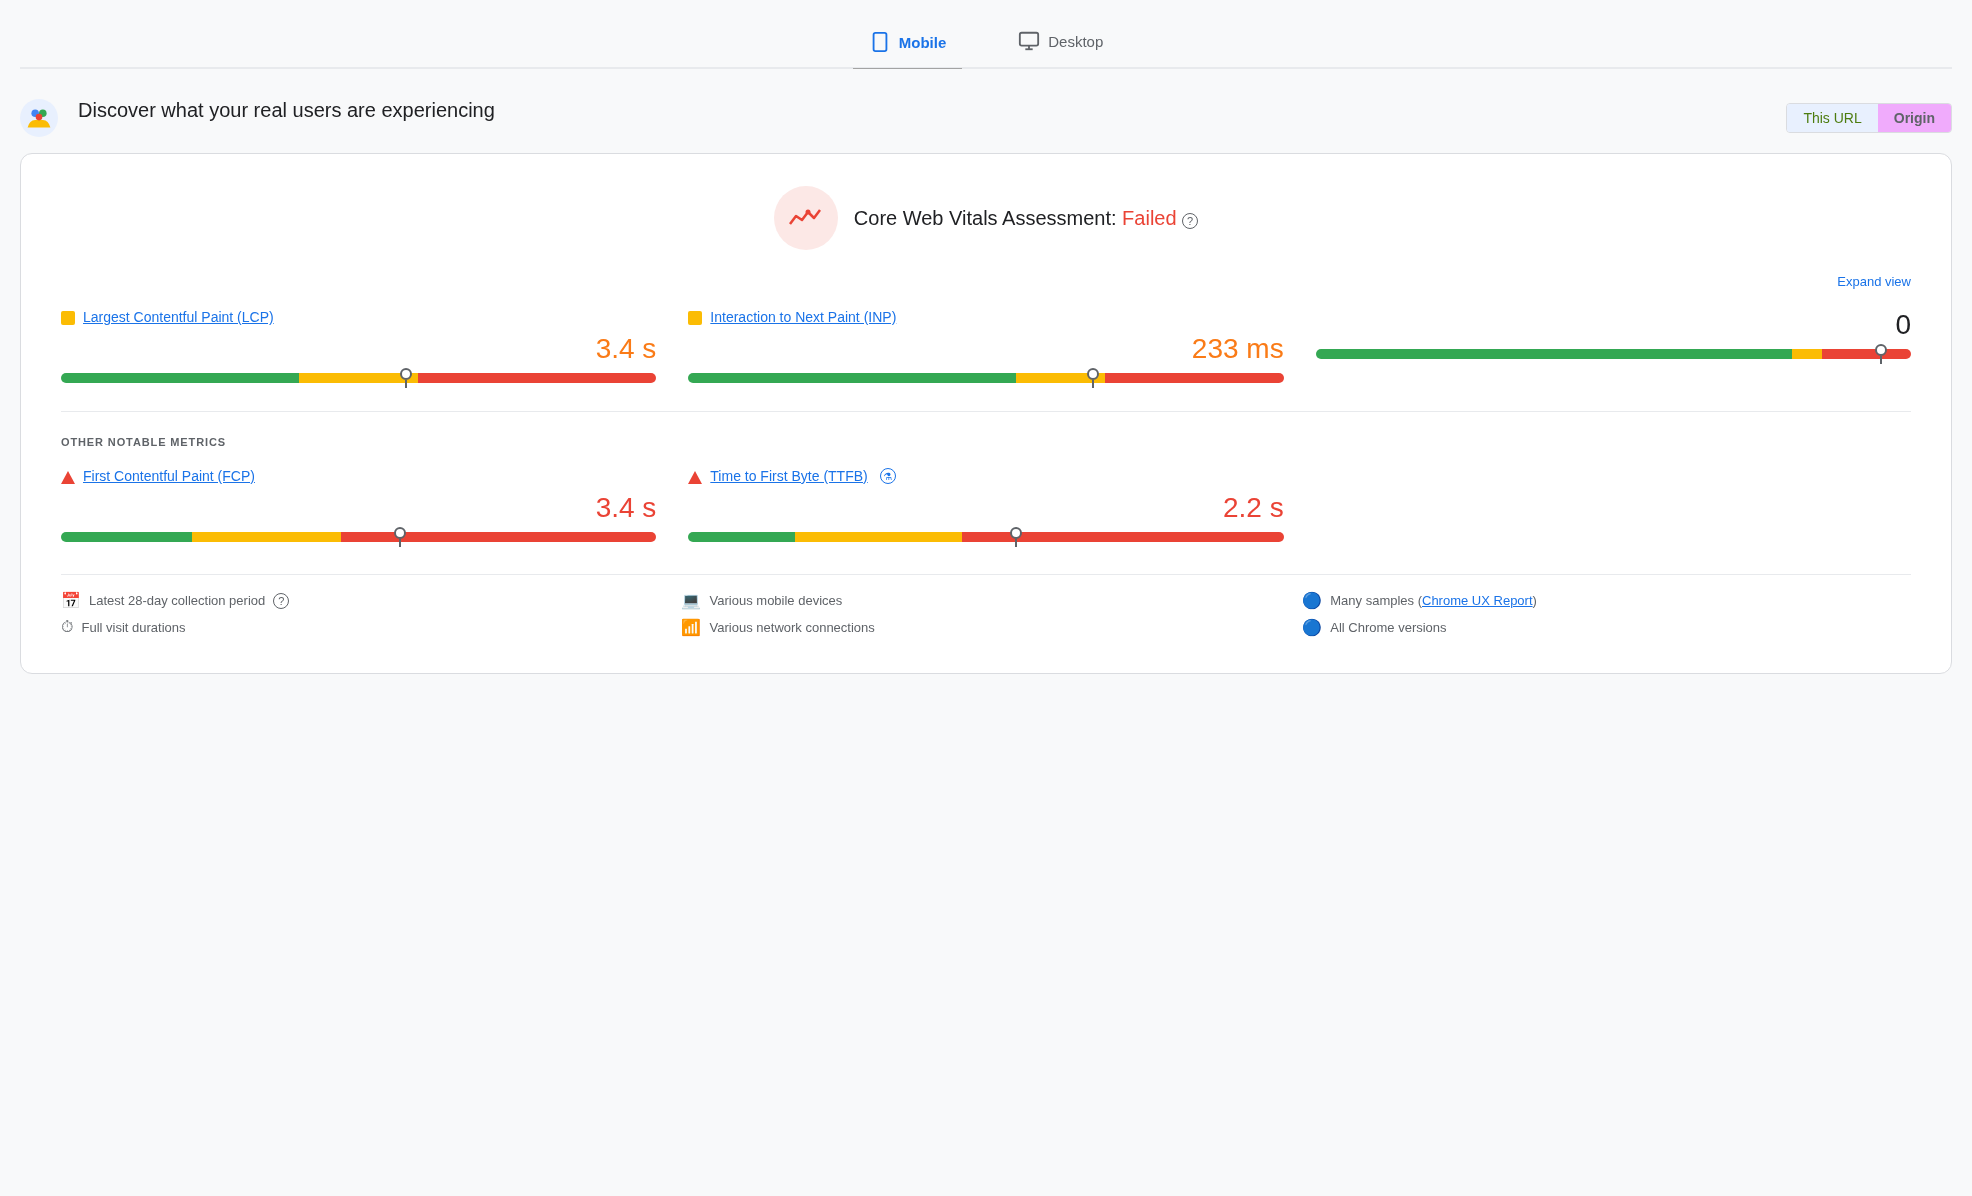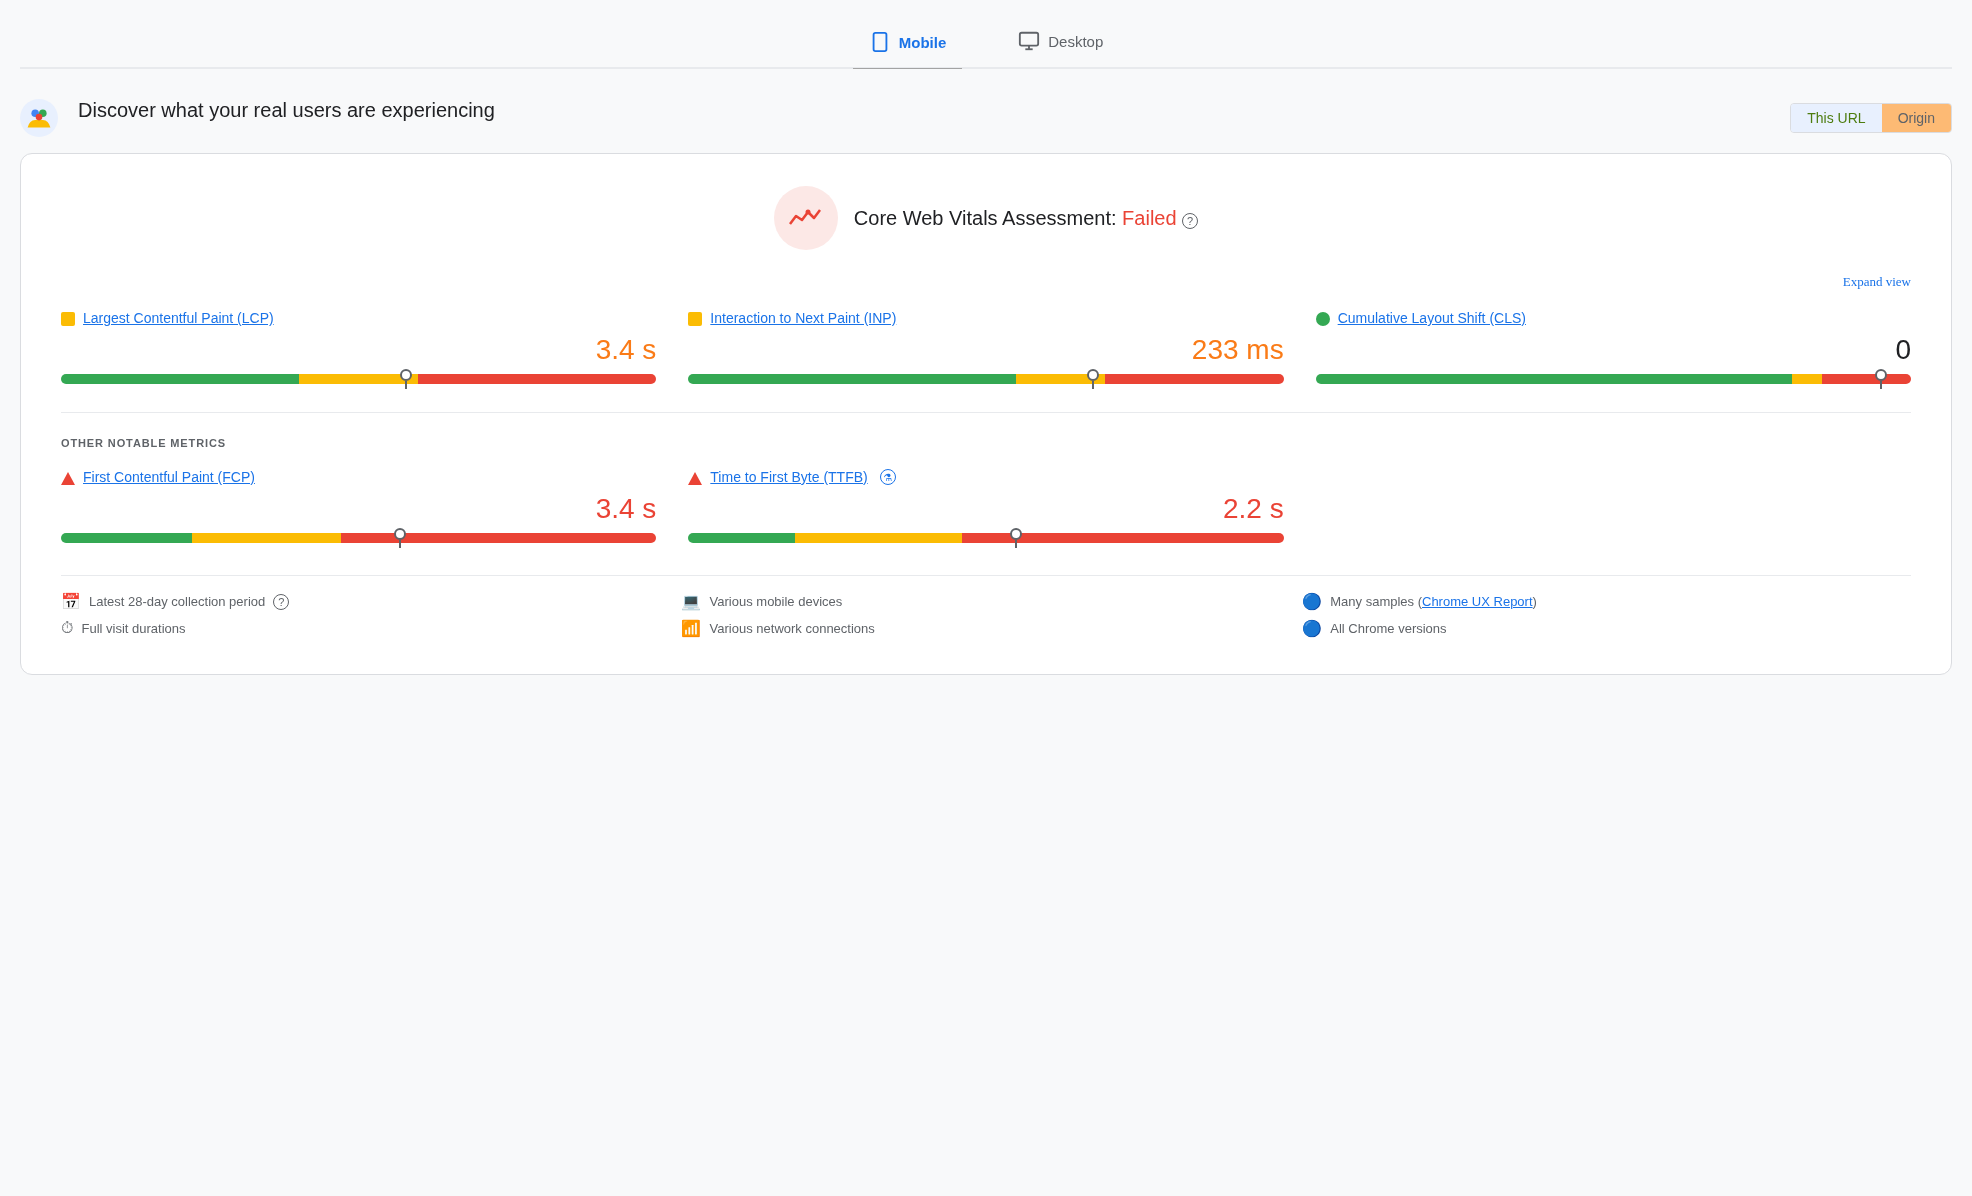--- a/index.html
+++ b/index.html
@@ -65,24 +65,25 @@
     .url-toggle {
       display: flex;
       border: 1px solid #dadce0;
       border-radius: 4px;
       overflow: hidden;
     }
     .url-toggle-btn {
       padding: 6px 16px;
       font-size: 14px;
       cursor: pointer;
-      background: #fdba74;
+      background: #f0abfc;
       color: #5f6368;
       border: none;
       outline: none;
+      font-weight: bold;
     }
     .url-toggle-btn.active {
       background: #e8f0fe;
       color: #4d7c0f;
       font-weight: 500;
     }
 
     
     .main-card {
       background: #fff;
@@ -119,21 +120,20 @@
     .expand-view {
       display: flex;
       justify-content: flex-end;
       margin-bottom: 20px;
     }
     .expand-link {
       color: #1a73e8;
       font-size: 13px;
       cursor: pointer;
       text-decoration: none;
-      font-family: Liberation Serif, serif;
     }
 
     
     .metrics-grid {
       display: grid;
       grid-template-columns: 1fr 1fr 1fr;
       gap: 32px;
       margin-bottom: 24px;
     }
     .metric-item {}
@@ -384,24 +384,20 @@
           <div class="bar-segment bar-red" style="width:30%"></div>
         </div>
         <div class="bar-needle" style="left:68%">
           <div class="bar-needle-circle"></div>
           <div class="bar-needle-line"></div>
         </div>
       </div>
     </div>
 
     <div class="metric-item">
-      <div class="metric-label">
-        <div class="metric-dot green"></div>
-        <span class="metric-name">Cumulative Layout Shift (CLS)</span>
-      </div>
       <div class="metric-value neutral">0</div>
       <div class="progress-bar-wrap">
         <div class="progress-bar-bg">
           <div class="bar-segment bar-green" style="width:80%"></div>
           <div class="bar-segment bar-orange" style="width:5%"></div>
           <div class="bar-segment bar-red" style="width:15%"></div>
         </div>
         <div class="bar-needle" style="left:95%">
           <div class="bar-needle-circle"></div>
           <div class="bar-needle-line"></div>

